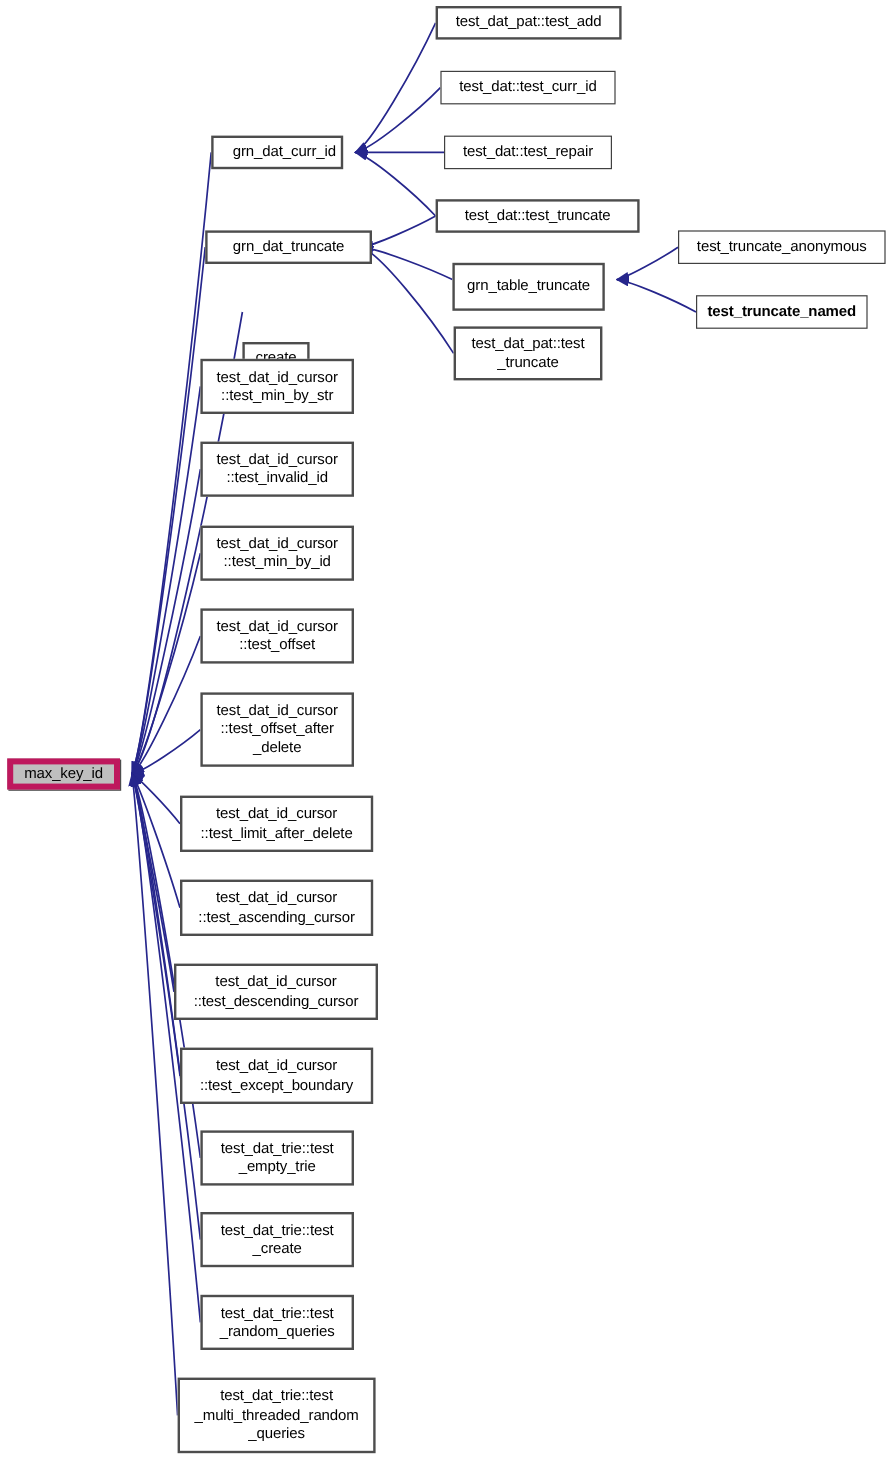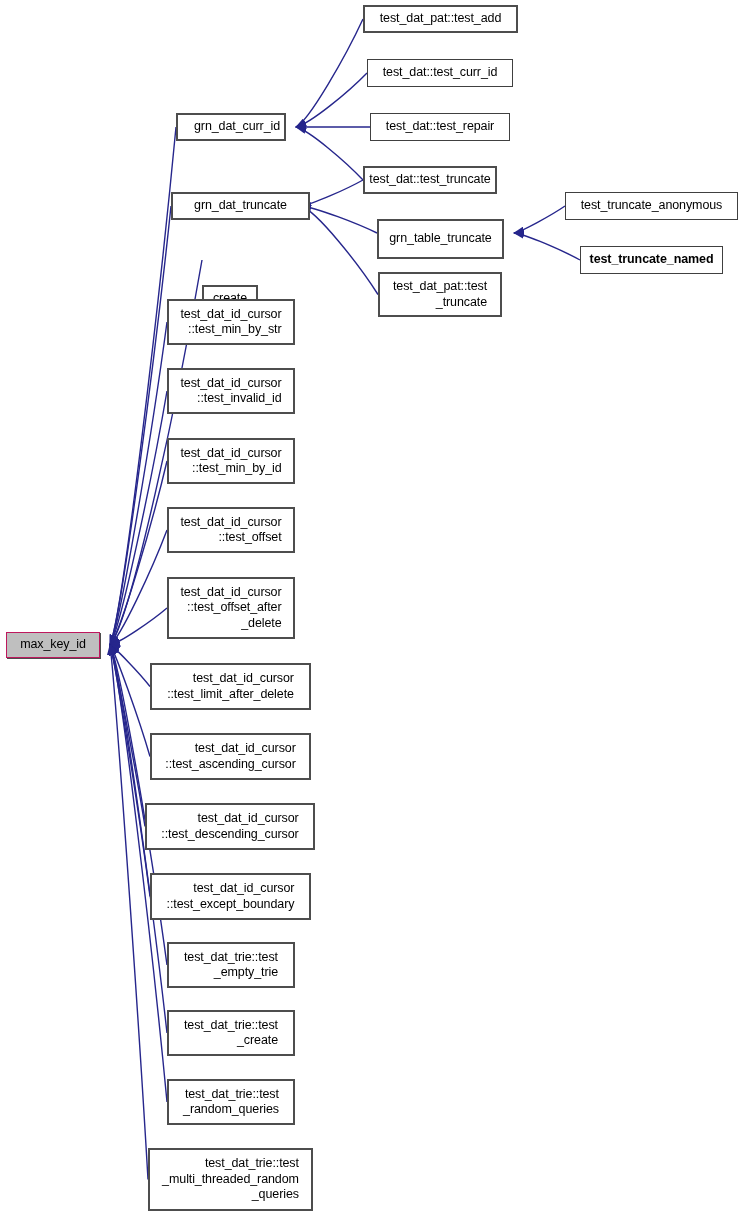--- a/index.html
+++ b/index.html
@@ -27,30 +27,30 @@
     position: absolute;
     box-sizing: border-box;
     border: 1px solid #404040;
     background: #ffffff;
     color: #000000;
     font-size: 12.5px;
     line-height: 15.5px;
     display: flex;
     align-items: center;
     justify-content: center;
-    text-align: right;
+    text-align: center;
     white-space: pre-line;
     letter-spacing: -0.1px;
   }
   .node.thick {
     border: 2px solid #4d4d4d;
   }
   .node.root {
     background: #bfbfbf;
-    border: 1px solid #be185d;
+    border: 5px solid #be185d;
     box-shadow: 1px 1px 0 0 #4d4d4d;
   }
 </style>
 </head>
 <body>
 
 <div id="graph">
 
   <svg id="edges" viewBox="0 0 744 1219" xmlns="http://www.w3.org/2000/svg">
     <defs>
@@ -89,21 +89,21 @@
   </svg>
 
   <div id="node-layer">
       <div class="node root" style="left: 6px; top: 632px; width: 94px; height: 26px;">max_key_id</div>
       <div class="node thick" style="left: 176px; top: 113px; width: 110px; height: 28px; padding-left: 12px;">grn_dat_curr_id</div>
       <div class="node thick" style="left: 171px; top: 192px; width: 139px; height: 28px;">grn_dat_truncate</div>
       <div class="node thick" style="left: 202px; top: 246px; width: 56px; height: 28px; margin-top: 39px;">create</div>
       <div class="node thick" style="left: 363px; top: 5px; width: 155px; height: 28px;">test_dat_pat::test_add</div>
       <div class="node" style="left: 367px; top: 59px; width: 146px; height: 28px;">test_dat::test_curr_id</div>
       <div class="node" style="left: 370px; top: 113px; width: 140px; height: 28px;">test_dat::test_repair</div>
-      <div class="node thick" style="left: 363px; top: 166px; width: 134px; height: 28px;">test_dat::test_truncate</div>
+      <div class="node thick" style="left: 363px; top: 166px; width: 170px; height: 28px;">test_dat::test_truncate</div>
       <div class="node thick" style="left: 377px; top: 219px; width: 127px; height: 40px;">grn_table_truncate</div>
       <div class="node thick" style="left: 378px; top: 272px; width: 124px; height: 45px;">test_dat_pat::test
 _truncate</div>
       <div class="node" style="left: 565px; top: 192px; width: 173px; height: 28px;">test_truncate_anonymous</div>
       <div class="node" style="left: 580px; top: 246px; width: 143px; height: 28px; font-weight: bold;">test_truncate_named</div>
       <div class="node thick" style="left: 167px; top: 299px; width: 128px; height: 46px;">test_dat_id_cursor
 ::test_min_by_str</div>
       <div class="node thick" style="left: 167px; top: 368px; width: 128px; height: 46px;">test_dat_id_cursor
 ::test_invalid_id</div>
       <div class="node thick" style="left: 167px; top: 438px; width: 128px; height: 46px;">test_dat_id_cursor

